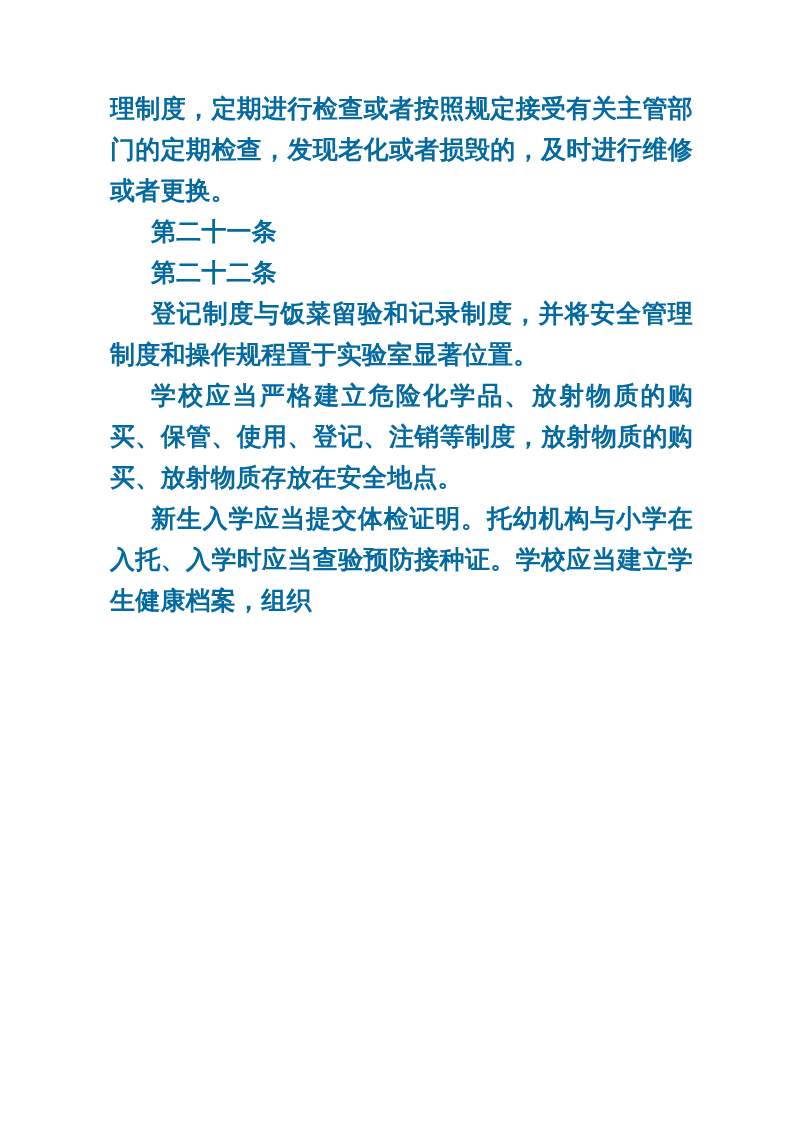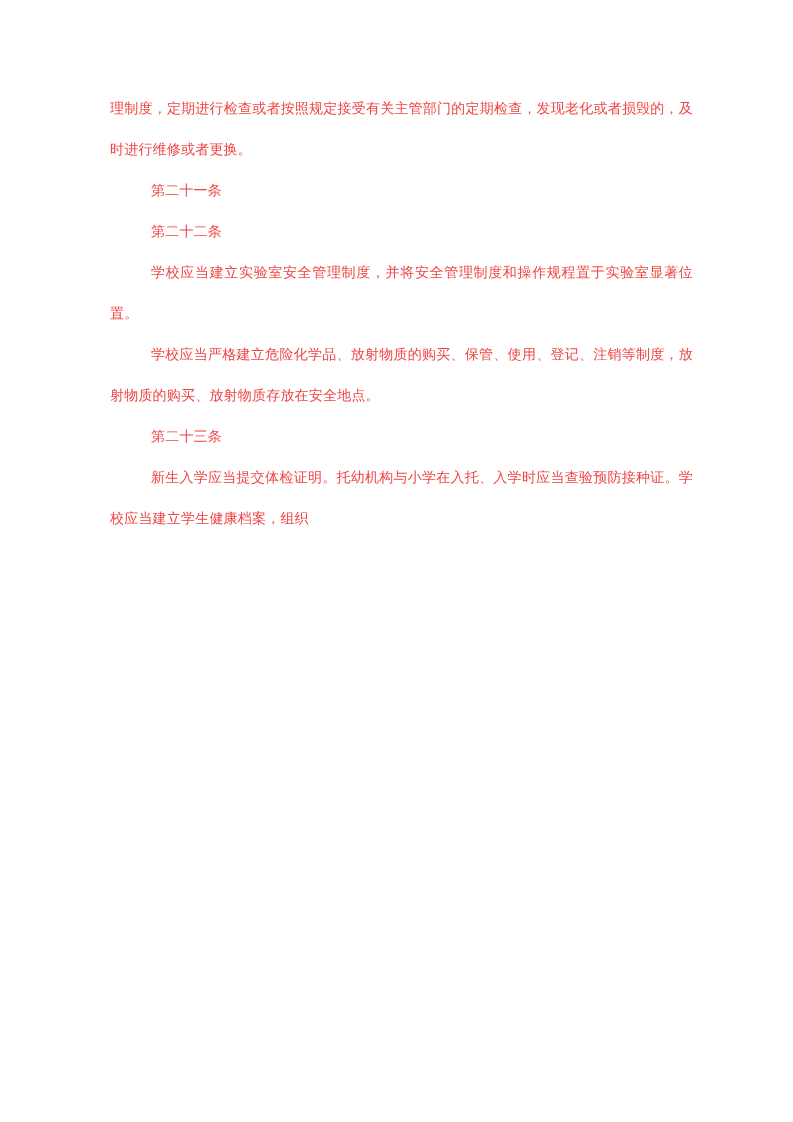--- a/index.html
+++ b/index.html
@@ -14,42 +14,42 @@
     background: #ffffff;
     box-sizing: border-box;
     overflow: hidden;
   }
   .content {
     position: absolute;
     left: 110px;
     top: 88px;
     width: 583px;
     font-family: "Liberation Serif", "DejaVu Serif", serif;
-    font-size: 14px;
+    font-size: 25px;
     line-height: 41px;
-    color: #ef4444;
+    color: #0369a1;
     text-align: justify;
     text-justify: inter-ideograph;
+    font-weight: bold;
   }
   .para {
     margin: 0;
     padding: 0;
     text-indent: 0;
     letter-spacing: 0.2px;
   }
   .para.indent {
     text-indent: 41px;
   }
 </style>
 </head>
 <body>
 
 <div class="page">
   <div class="content">
     <p class="para">理制度，定期进行检查或者按照规定接受有关主管部门的定期检查，发现老化或者损毁的，及时进行维修或者更换。</p>
     <p class="para indent">第二十一条</p>
     <p class="para indent">第二十二条</p>
-    <p class="para indent">学校应当建立实验室安全管理制度，并将安全管理制度和操作规程置于实验室显著位置。</p>
+    <p class="para indent">登记制度与饭菜留验和记录制度，并将安全管理制度和操作规程置于实验室显著位置。</p>
     <p class="para indent">学校应当严格建立危险化学品、放射物质的购买、保管、使用、登记、注销等制度，放射物质的购买、放射物质存放在安全地点。</p>
-    <p class="para indent">第二十三条</p>
     <p class="para indent">新生入学应当提交体检证明。托幼机构与小学在入托、入学时应当查验预防接种证。学校应当建立学生健康档案，组织</p>
   </div>
 </div>
 
 </body></html>

